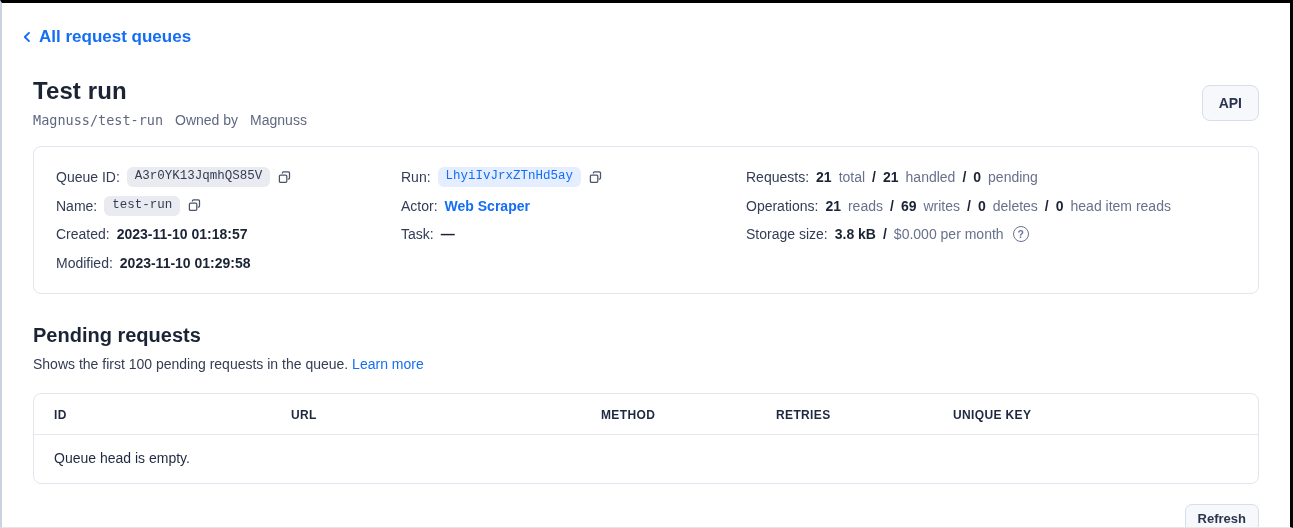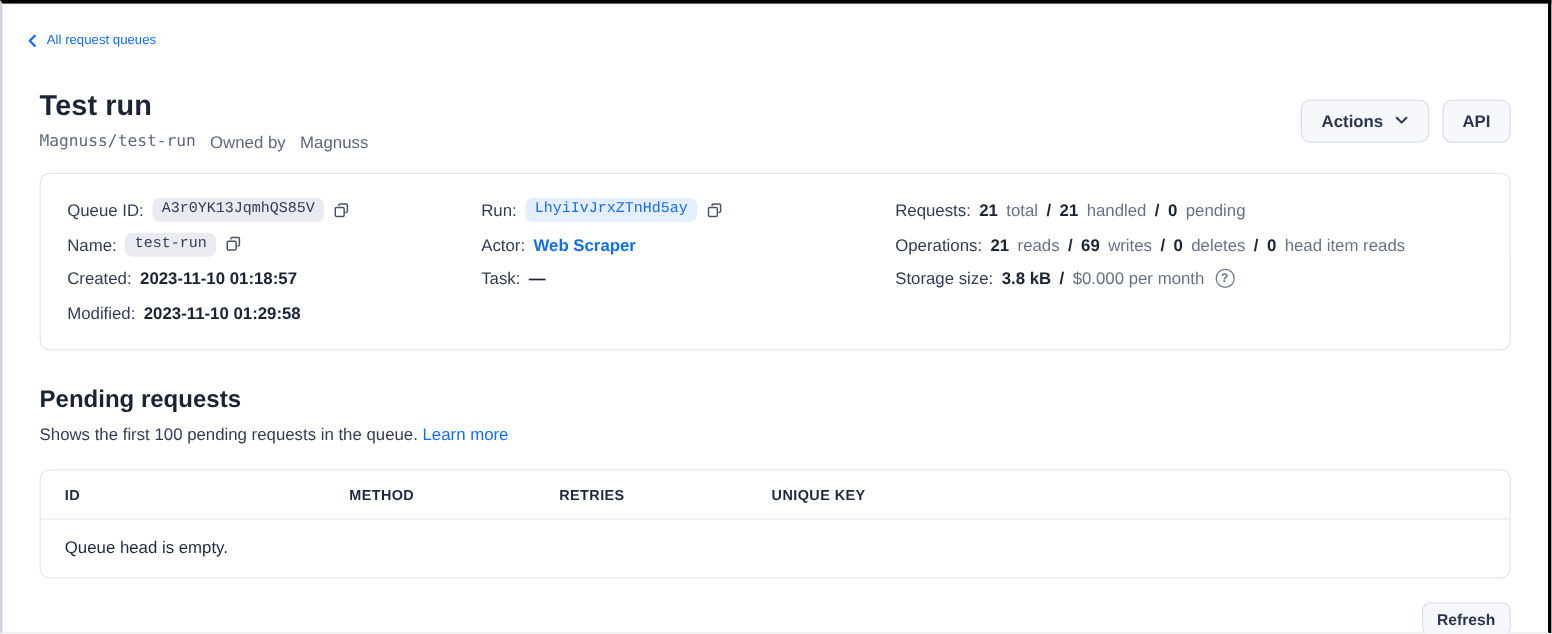--- a/index.html
+++ b/index.html
@@ -9,21 +9,21 @@
   .page {
     width:1293px; height:528px; background:#fff; overflow:hidden;
     border-top:3px solid #000; border-right:3px solid #000;
     border-left:2px solid #ccd2e0; border-bottom:1px solid #e6e6e6;
     padding:24px 31px 0 31px;
   }
 
   
   .breadcrumb {
     display:inline-flex; align-items:center; gap:6px; margin-left:-12px;
-    color:#146ef5; font-size:11px; font-weight:400; cursor:pointer; text-decoration:none;
+    color:#146ef5; font-size:17px; font-weight:700; cursor:pointer; text-decoration:none;
   }
   .breadcrumb svg { display:block; }
 
   
   .header-row { margin-top:30px; display:flex; justify-content:space-between; align-items:center; }
   .page-title { font-size:24px; font-weight:700; color:#1b2435; letter-spacing:.1px; }
   .subtitle { margin-top:7px; display:flex; align-items:center; gap:12px; font-size:14px; color:#5f6880; }
   .subtitle .mono { font-family:"DejaVu Sans Mono","Liberation Mono",monospace; font-size:13.5px; color:#5f6880; }
   .header-buttons { display:flex; gap:11px; }
   .btn {
@@ -96,28 +96,20 @@
     <div>
       <div class="page-title">Test run</div>
       <div class="subtitle">
         <span class="mono">Magnuss/test-run</span>
         <span>Owned by</span>
         <span>Magnuss</span>
       </div>
     </div>
     <div class="header-buttons">
       <button class="btn">
-        <span>Actions</span>
-        <span>
-          <svg width="12" height="12" viewBox="0 0 12 12">
-              <path d="M2 4.2 L6 8.2 L10 4.2" stroke="#2b3550" stroke-width="1.7" fill="none" stroke-linecap="round" stroke-linejoin="round"></path>
-            </svg>
-        </span>
-      </button>
-      <button class="btn">
         <span>API</span>
       </button>
     </div>
   </div>
 
   <div class="info-card">
 
     <div class="info-col-1">
       <div class="info-row">
         <span>Queue ID:</span>
@@ -209,20 +201,21 @@
 
   <div class="section-title">Pending requests</div>
   <div class="section-desc">
     <span>Shows the first 100 pending requests in the queue.</span>
     <a class="link">Learn more</a>
   </div>
 
   <div class="table">
     <div class="thead">
       <div class="th c1">ID</div>
+      <div class="th c2">URL</div>
       <div class="th c3">METHOD</div>
       <div class="th c4">RETRIES</div>
       <div class="th c5">UNIQUE KEY</div>
     </div>
     <div class="empty-row">Queue head is empty.</div>
   </div>
 
   <div class="footer-row">
     <button class="btn small">Refresh</button>
   </div>

